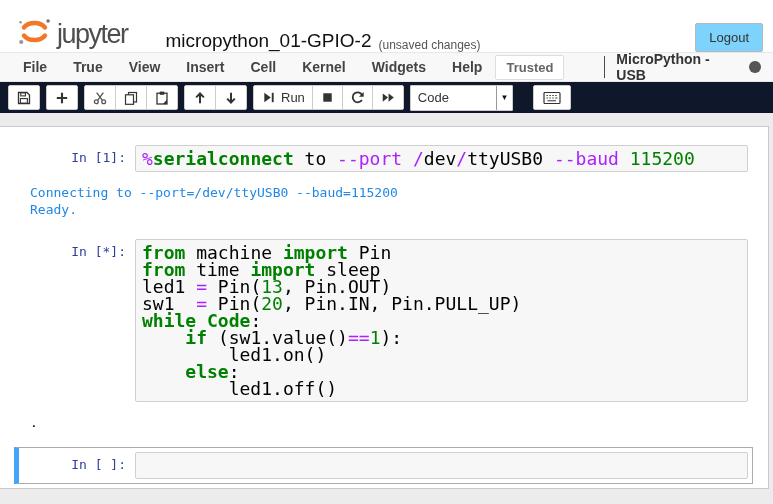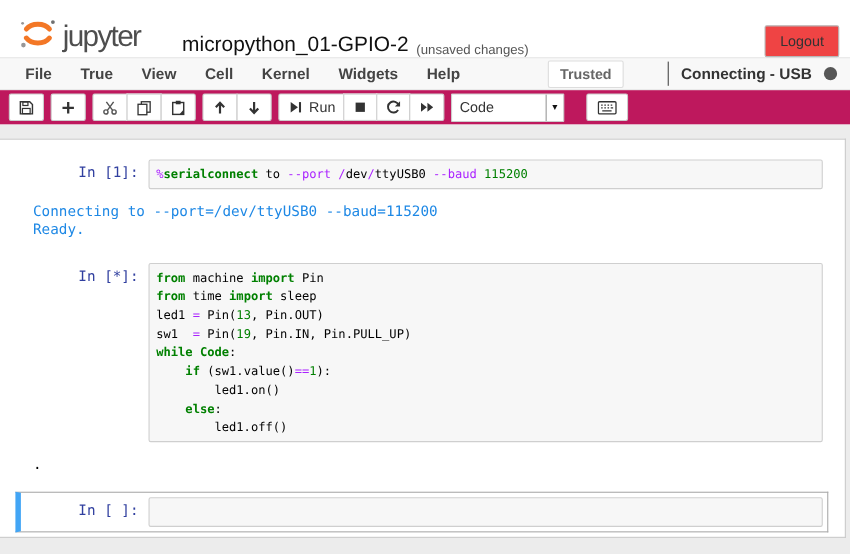--- a/index.html
+++ b/index.html
@@ -12,21 +12,21 @@
     position: relative;
   }
   
   #header { background: #fff; width: 100%; }
   .title-row { height: 52px; display: flex; align-items: flex-end; padding: 0 10px 0 14px; }
   .logo { display: flex; align-items: center; cursor: pointer; }
   .logo-text { font-size: 27px; color: #4e4e4e; letter-spacing: -1.5px; margin-left: 3px; }
   .nb-title { font-size: 19px; color: #111; margin-left: 38px; }
   .nb-status { font-size: 12px; color: #555; margin-left: 7px; margin-top: 4px; }
   .logout-btn {
-    margin-left: auto; background: #ef4444; border: 1px solid #b8b8b8; border-radius: 2px;
+    margin-left: auto; background: #7dd3fc; border: 1px solid #b8b8b8; border-radius: 2px;
     font-size: 13px; color: #333; padding: 6px 13px; cursor: pointer;
     font-family: "Liberation Sans", sans-serif;
   }
   
   .menubar {
     height: 30px; background: #f8f8f8;
     border-top: 1px solid #e7e7e7; border-bottom: 1px solid #e7e7e7;
     display: flex; align-items: center; padding: 0 8px 0 10px; font-size: 14px; color: #444; font-weight: bold;
   }
   .menu-item { padding: 0 13px; cursor: pointer; line-height: 28px; }
@@ -35,21 +35,21 @@
     border: 1px solid #ddd; background: #fff; color: #666; font-size: 13px;
     padding: 4px 10px; border-radius: 2px; margin-right: 40px;
   }
   .kernel-sep { width: 1px; height: 22px; background: #4a4a4a; margin-right: 11px; }
   .kernel-name { font-size: 14px; color: #333; }
   .kernel-dot {
     width: 12px; height: 12px; border-radius: 50%;
     background: #565656; margin-left: 11px; margin-right: 4px;
   }
   
-  .toolbar { height: 31px; background: #be185d; display: flex; align-items: center; padding: 0 8px; }
+  .toolbar { height: 31px; background: #0f172a; display: flex; align-items: center; padding: 0 8px; }
   .btn-group { display: flex; margin-right: 6px; }
   .tb-btn {
     height: 25px; min-width: 31px; padding: 0 7px; background: #fff;
     border: 1px solid #ccc; display: inline-flex; align-items: center; justify-content: center;
     cursor: pointer; color: #333; font-family: "Liberation Sans", sans-serif; font-size: 13px;
   }
   .btn-group .tb-btn { border-radius: 0; margin-left: -1px; }
   .btn-group .tb-btn:first-child { border-radius: 2px 0 0 2px; margin-left: 0; }
   .btn-group .tb-btn:last-child { border-radius: 0 2px 2px 0; }
   .btn-group .tb-btn:only-child { border-radius: 2px; }
@@ -73,21 +73,21 @@
   .cell { border: 1px solid transparent; border-left: 5px solid transparent; padding: 4px; margin-bottom: 9px; }
   .cell.selected { border-color: #ababab; border-left: 5px solid var(--selected-blue, #42A5F5); }
   .cell-row { display: flex; }
   .prompt {
     width: 112px; flex: 0 0 112px; text-align: right; padding-right: 9px; padding-top: 5px;
     font-family: "DejaVu Sans Mono", monospace; font-size: 13px;
     color: var(--prompt-blue, #303F9F);
   }
   .input-area {
     flex: 1; border: 1px solid #cfcfcf; border-radius: 2px; background: #f7f7f7;
-    padding: 4px 6px; font-family: "DejaVu Sans Mono", monospace; font-size: 11px;
+    padding: 4px 6px; font-family: "DejaVu Sans Mono", monospace; font-size: 18px;
     line-height: 17px; color: #000; min-height: 27px;
   }
   .code-line { white-space: pre; }
   .tk-k { color: var(--keyword-green, #008000); font-weight: bold; }
   .tk-n { color: var(--number-green, #008000); }
   .tk-o { color: var(--operator-magenta, #AA22FF); }
   .tk-p { color: #000; }
   .output-area {
     padding: 12px 6px 2px 7px;
     font-family: "DejaVu Sans Mono", monospace; font-size: 13px; line-height: 17px;
@@ -115,29 +115,30 @@
     <span class="nb-title">micropython_01-GPIO-2</span>
     <span class="nb-status">(unsaved changes)</span>
     <button class="logout-btn">Logout</button>
   </div>
 
   <nav class="menubar">
     <div id="menu-items" style="display:flex">
         <span class="menu-item">File</span>
         <span class="menu-item">True</span>
         <span class="menu-item">View</span>
+        <span class="menu-item">Insert</span>
         <span class="menu-item">Cell</span>
         <span class="menu-item">Kernel</span>
         <span class="menu-item">Widgets</span>
         <span class="menu-item">Help</span>
       </div>
     <div class="menu-right">
       <span class="trusted-badge">Trusted</span>
       <span class="kernel-sep"></span>
-      <span class="kernel-name">Connecting - USB</span>
+      <span class="kernel-name">MicroPython - USB</span>
       <span class="kernel-dot"></span>
     </div>
   </nav>
 
   <div class="toolbar">
     <div class="btn-group">
       <button class="tb-btn" title="">
         <span>
             <svg width="16" height="16" viewBox="0 0 16 16">
               <path d="M2.5 2.5h8.5l2.5 2.5v8.5H2.5z" fill="none" stroke="#333" stroke-width="1.3"></path>
@@ -264,21 +265,21 @@
 Ready.</div>
   </div>
 
   <div class="cell">
     <div class="cell-row">
       <div class="prompt">In [*]:</div>
       <div class="input-area">
           <div class="code-line"><span class="tk-k">from</span><span class="tk-p"> machine </span><span class="tk-k">import</span><span class="tk-p"> Pin</span></div>
           <div class="code-line"><span class="tk-k">from</span><span class="tk-p"> time </span><span class="tk-k">import</span><span class="tk-p"> sleep</span></div>
           <div class="code-line"><span class="tk-p">led1 </span><span class="tk-o">=</span><span class="tk-p"> Pin(</span><span class="tk-n">13</span><span class="tk-p">, Pin.OUT)</span></div>
-          <div class="code-line"><span class="tk-p">sw1  </span><span class="tk-o">=</span><span class="tk-p"> Pin(</span><span class="tk-n">19</span><span class="tk-p">, Pin.IN, Pin.PULL_UP)</span></div>
+          <div class="code-line"><span class="tk-p">sw1  </span><span class="tk-o">=</span><span class="tk-p"> Pin(</span><span class="tk-n">20</span><span class="tk-p">, Pin.IN, Pin.PULL_UP)</span></div>
           <div class="code-line"><span class="tk-k">while</span><span class="tk-p"> </span><span class="tk-k">Code</span><span class="tk-p">:</span></div>
           <div class="code-line"><span class="tk-p">    </span><span class="tk-k">if</span><span class="tk-p"> (sw1.value()</span><span class="tk-o">==</span><span class="tk-n">1</span><span class="tk-p">):</span></div>
           <div class="code-line"><span class="tk-p">        led1.on()</span></div>
           <div class="code-line"><span class="tk-p">    </span><span class="tk-k">else</span><span class="tk-p">:</span></div>
           <div class="code-line"><span class="tk-p">        led1.off()</span></div>
         </div>
     </div>
     <div class="output-area">.</div>
   </div>
 

